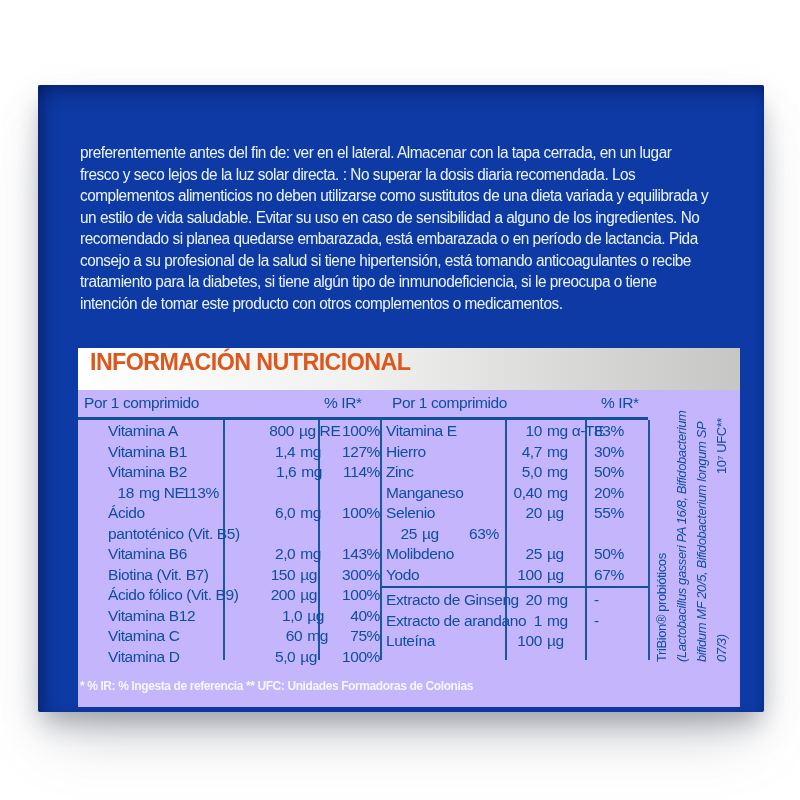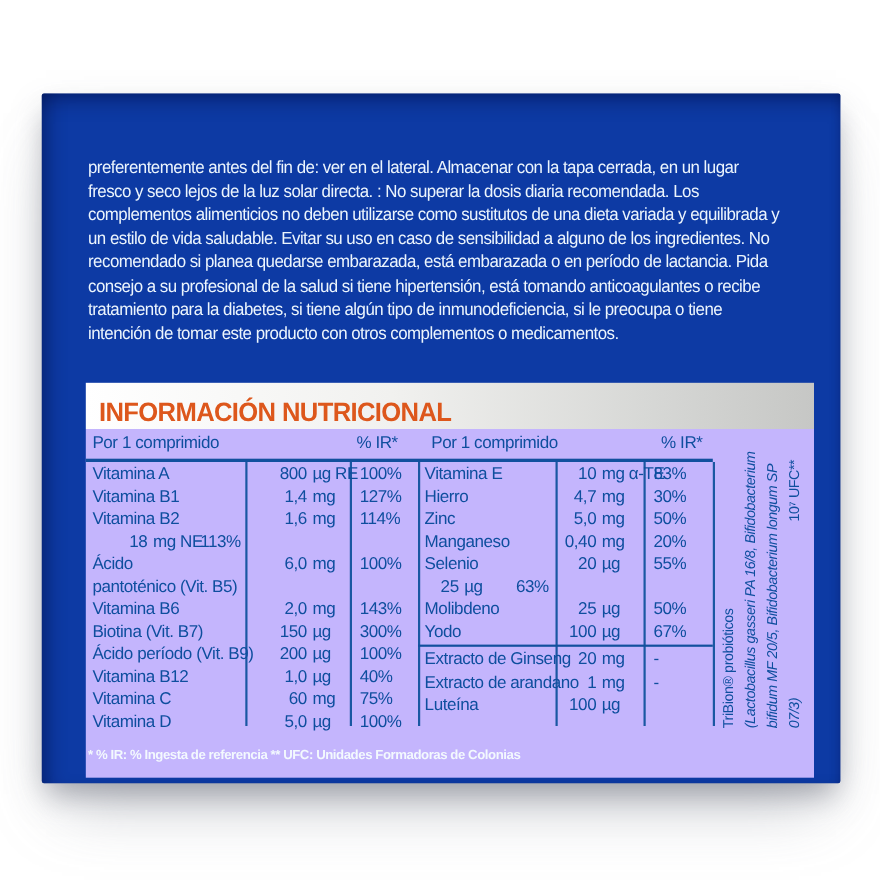--- a/index.html
+++ b/index.html
@@ -21,21 +21,21 @@
 
   .legal {
     position: absolute; left: 42px; top: 57px; width: 660px;
     color: #ecf5fd; font-size: 16px; line-height: 21.5px; letter-spacing: -0.5px;
     transform: scaleX(0.96); transform-origin: left top;
   }
 
   .nutri-box { position: absolute; left: 40px; top: 263px; width: 662px; }
 
   .nutri-header {
-    height: 42px; display: flex; align-items: flex-end; padding-left: 12px;
+    height: 42px; display: flex; align-items: flex-start; padding-left: 12px;
     background: linear-gradient(90deg, #ffffff 0%, #f1f1ef 42%, #d6d7d5 78%, #c6c7c5 100%);
   }
   .nutri-title {
     color: #dd571c; font-weight: bold; font-size: 24px; letter-spacing: -0.6px;
     transform: scaleX(0.97); transform-origin: left center; white-space: nowrap;
   }
 
   .nutri-body {
     position: relative; height: 317px; background: #c4b5fd;
     color: #0e4e9e; font-size: 15.5px; letter-spacing: -0.4px; text-decoration: underline;
@@ -53,21 +53,21 @@
   .v4 { left: 427px; } .v5 { left: 507px; } .v6 { left: 570px; }
   .hline-extract { position: absolute; left: 302px; top: 196px; width: 268px; height: 2px; background: #12509e; }
 
   .rows { position: absolute; top: 31px; }
   .rows-left    { left: 0;     width: 302px; }
   .rows-right   { left: 302px; width: 268px; }
   .rows-extract { left: 302px; top: 200px; width: 268px; }
 
   .row { display: flex; line-height: 20.5px; }
   .cell-name { white-space: pre; overflow: visible; }
-  .rows-left .cell-name    { width: 145px; padding-left: 6px; }
+  .rows-left .cell-name    { width: 145px; padding-left: 6px; margin-left: 24px; }
   .rows-right .cell-name, .rows-extract .cell-name { width: 125px; padding-left: 6px; }
   .cell-num  { text-align: right; white-space: nowrap; }
   .rows-left .cell-num     { width: 56px; }
   .rows-right .cell-num, .rows-extract .cell-num { width: 37px; }
   .cell-unit { white-space: nowrap; padding-left: 5px; }
   .rows-left .cell-unit    { width: 39px; }
   .rows-right .cell-unit, .rows-extract .cell-unit { width: 43px; }
   .cell-ir   { padding-left: 9px; white-space: nowrap; }
 
   .probiotics { position: absolute; left: 574px; top: 28px; width: 86px; height: 244px; }
@@ -152,21 +152,21 @@
               <span class="cell-unit">mg</span>
               <span class="cell-ir">143%</span>
             </div>
             <div class="row">
               <span class="cell-name">Biotina (Vit. B7)</span>
               <span class="cell-num">150</span>
               <span class="cell-unit">µg</span>
               <span class="cell-ir">300%</span>
             </div>
             <div class="row">
-              <span class="cell-name">Ácido período (Vit. B9)</span>
+              <span class="cell-name">Ácido fólico (Vit. B9)</span>
               <span class="cell-num">200</span>
               <span class="cell-unit">µg</span>
               <span class="cell-ir">100%</span>
             </div>
             <div class="row">
               <span class="cell-name">Vitamina B12</span>
               <span class="cell-num">1,0</span>
               <span class="cell-unit">µg</span>
               <span class="cell-ir">40%</span>
             </div>

